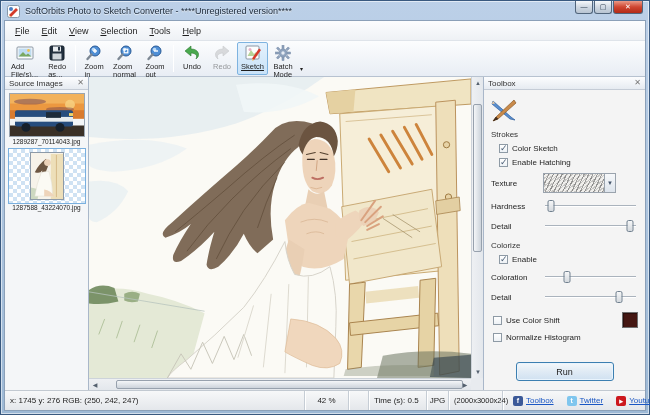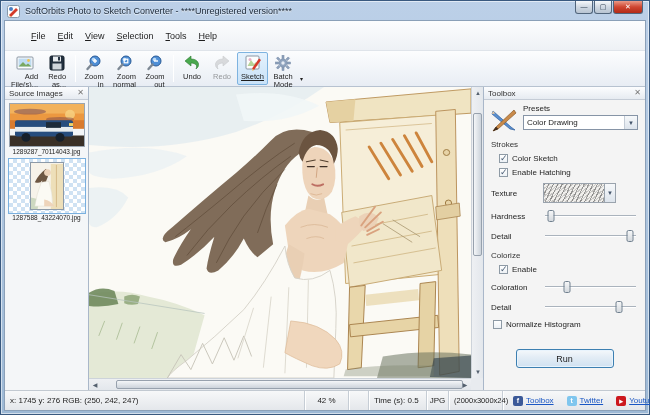--- a/index.html
+++ b/index.html
@@ -20,38 +20,38 @@
     background: linear-gradient(#f7f9fb, #cfd8e2 50%, #b8c4d2);
     border-radius: 0 0 3px 3px; font-size: 7px; line-height: 11px; text-align: center;
     color: #2b3a4c; cursor: default; }
   .wbtn.close { width: 30px; background: linear-gradient(#eb9a87, #cf4631 50%, #b32a17); color: #fff; }
 
   
   .client { position: absolute; left: 3px; right: 3px; top: 19px; bottom: 3px;
     background: #eef1f5; border: 1px solid #8ba0b8; display: flex; flex-direction: column; }
 
   
-  .menubar { height: 30px; background: linear-gradient(#fcfdfe, #eef1f5);
+  .menubar { height: 20px; background: linear-gradient(#fcfdfe, #eef1f5);
     border-bottom: 1px solid #dfe4ea; display: flex; align-items: center;
-    font-size: 9px; color: #1e1e1e; padding-left: 20px; }
+    font-size: 9px; color: #1e1e1e; padding-left: 4px; }
   .menu-item { padding: 0 6px; cursor: default; }
 
   
   .toolbar { height: 36px; background: linear-gradient(#fcfdfe, #e8edf4);
     border-bottom: 1px solid #b7c2d0; display: flex; align-items: stretch; padding: 1px 2px; }
   .tbtn { min-width: 30px; padding: 1px 3px; display: flex; flex-direction: column;
     align-items: center; justify-content: flex-start; border: 1px solid transparent;
     border-radius: 2px; cursor: default; }
   .tbtn.selected { background: linear-gradient(#e6f2fd, #c8e2f8);
     border-color: #7eb3e0; }
   .tbtn.selected .tlabel { text-decoration: underline; }
   .tbtn.disabled { opacity: .45; filter: grayscale(.8); }
   .ticon { width: 20px; height: 18px; display: block; }
   .ticon svg { width: 100%; height: 100%; display: block; }
-  .tlabel { font-size: 7.5px; line-height: 8px; color: #1e1e1e; text-align: right;
+  .tlabel { font-size: 7.5px; line-height: 8px; color: #1e1e1e; text-align: left;
     white-space: pre-line; margin-top: 1px; }
   .tsep { width: 1px; background: #c3cbd5; border-right: 1px solid #ffffff;
     margin: 3px 3px; }
   .overflow-arrow { align-self: flex-end; font-size: 6px; color: #222; margin: 0 0 3px 2px; }
 
   
   .main { flex: 1; display: flex; min-height: 0; justify-content: center; }
 
   .pane-header { height: 13px; background: linear-gradient(#fcfdfe, #e6ebf1);
     border-bottom: 1px solid #c5ccd6; font-size: 8px; color: #333;
@@ -483,27 +483,20 @@
           <div class="presets-row">
             <span class="tb-icon">
               <svg viewBox="0 0 26 24">
                   <path d="M2,3 L20,19 L24,22 L19,21 L1,6 Z" fill="#5a8fd0" stroke="#2f5e9c" stroke-width="0.7"></path>
                   <path d="M2,3 L1,6 L4,5.5 Z" fill="#f3cfa0"></path>
                   <path d="M23,2 L5,19 L2,23 L7,21 L25,5 Z" fill="#c98a4a" stroke="#8a5a28" stroke-width="0.7"></path>
                   <path d="M2,23 L5,19 L7,21 Z" fill="#4a3категор220"></path>
                   <path d="M2,23 L5,19 L7,21 Z" fill="#4a3220"></path>
                 </svg>
             </span>
-            <div class="presets-col">
-              <div class="lbl">Presets</div>
-              <div class="combo">
-                <span class="combo-val">Color Drawing</span>
-                <span class="combo-arr">▼</span>
-              </div>
-            </div>
           </div>
 
 
           <div class="group-lbl">Strokes</div>
 
           <label class="cb-row">
             <span class="cb checked"></span>
             <span class="cb-label">Color Sketch</span>
           </label>
           <label class="cb-row">
@@ -547,20 +540,27 @@
             </div>
           </div>
           <div class="row">
             <span class="lbl">Detail</span>
             <div class="slider">
               <div class="track"></div>
               <div class="sthumb" style="left: 80%;"></div>
             </div>
           </div>
 
+          <div class="shift-row">
+            <label class="cb-row flush" style="margin:0">
+              <span class="cb"></span>
+              <span class="cb-label">Use Color Shift</span>
+            </label>
+            <span class="swatch" style="background-color: rgb(69, 23, 18);"></span>
+          </div>
 
           <label class="cb-row flush">
             <span class="cb"></span>
             <span class="cb-label">Normalize Histogram</span>
           </label>
 
           <div class="run-wrap">
             <button class="run-btn">Run</button>
           </div>
         </div>

